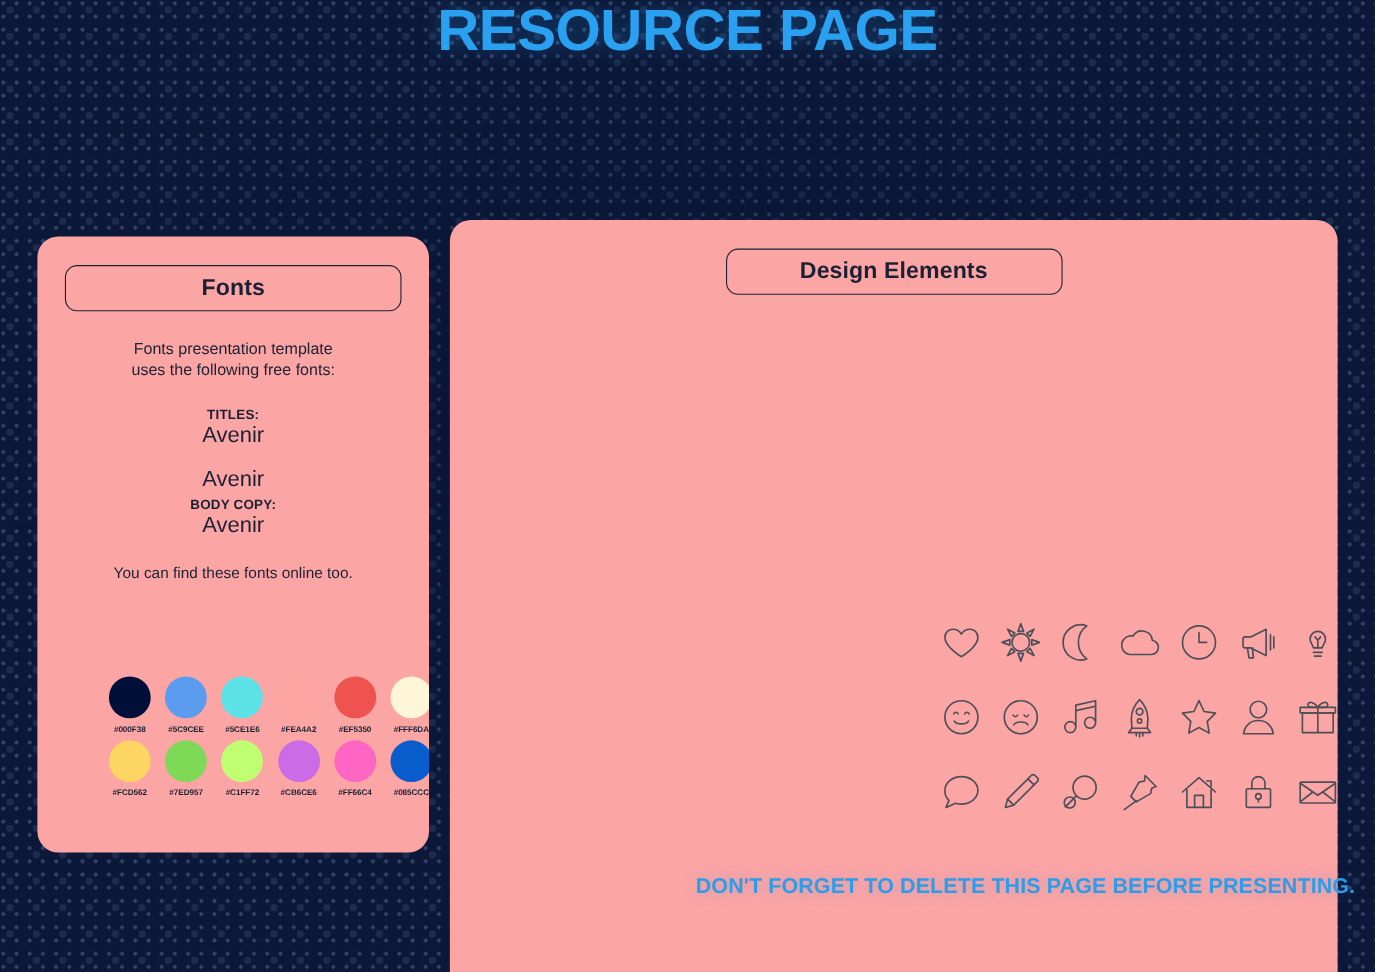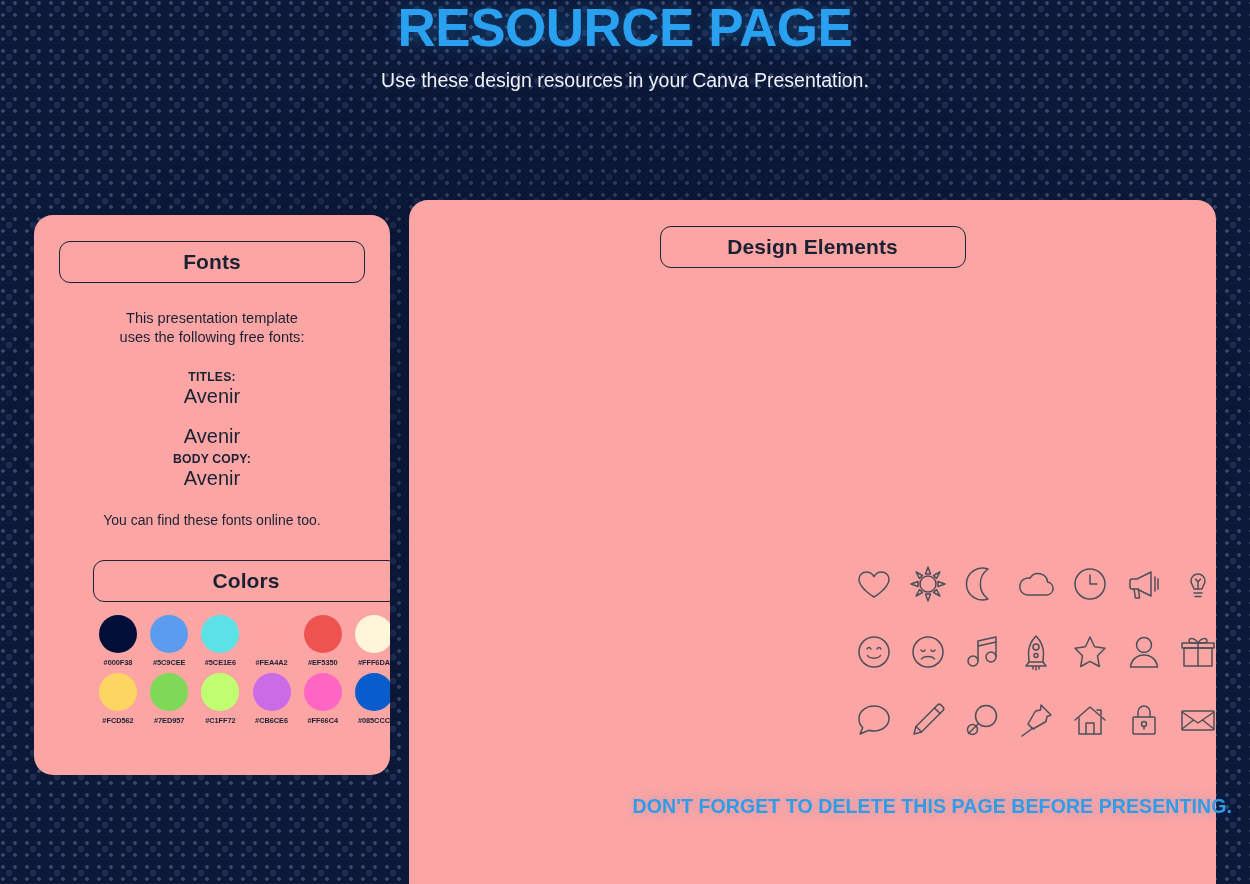--- a/index.html
+++ b/index.html
@@ -203,51 +203,47 @@
   }
 </style>
 </head>
 <body>
 
 <div id="bg-dots"></div>
 <div id="bg-vignette"></div>
 
 <div id="header">
   <div id="page-title">RESOURCE PAGE</div>
-  <div id="page-subtitle">Use these design resources in your Canva Presentation.</div>
 </div>
 
 <div class="panel" id="fonts-panel">
 
   <div class="pill" id="fonts-pill">
     <span>Fonts</span>
   </div>
 
   <div id="fonts-intro">
-    <div>This presentation template</div>
+    <div>Fonts presentation template</div>
     <div>uses the following free fonts:</div>
   </div>
 
   <div class="font-group" id="font-titles">
     <div class="font-role">TITLES:</div>
     <div class="font-name">Avenir</div>
   </div>
   <div class="font-group" id="font-headers">
     <div class="font-name">Avenir</div>
   </div>
   <div class="font-group" id="font-body">
     <div class="font-role">BODY COPY:</div>
     <div class="font-name">Avenir</div>
   </div>
 
   <div id="fonts-outro">You can find these fonts online too.</div>
 
-  <div class="pill" id="colors-pill">
-    <span>Colors</span>
-  </div>
 
   <div id="colors-rows">
       <div class="color-row">
         <div class="swatch-cell">
           <div class="swatch-dot" style="background: rgb(0, 15, 56);"></div>
           <div class="swatch-hex">#000F38</div>
         </div>
         <div class="swatch-cell">
           <div class="swatch-dot" style="background: rgb(92, 156, 238);"></div>
           <div class="swatch-hex">#5C9CEE</div>

